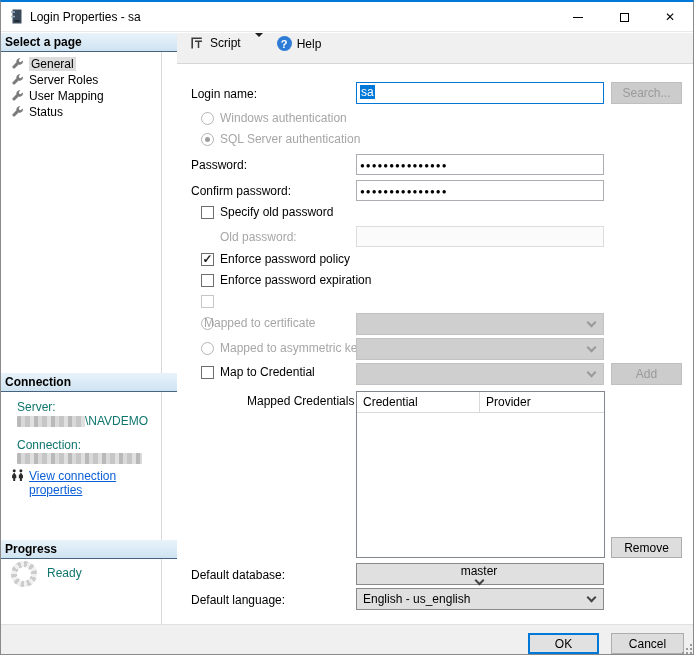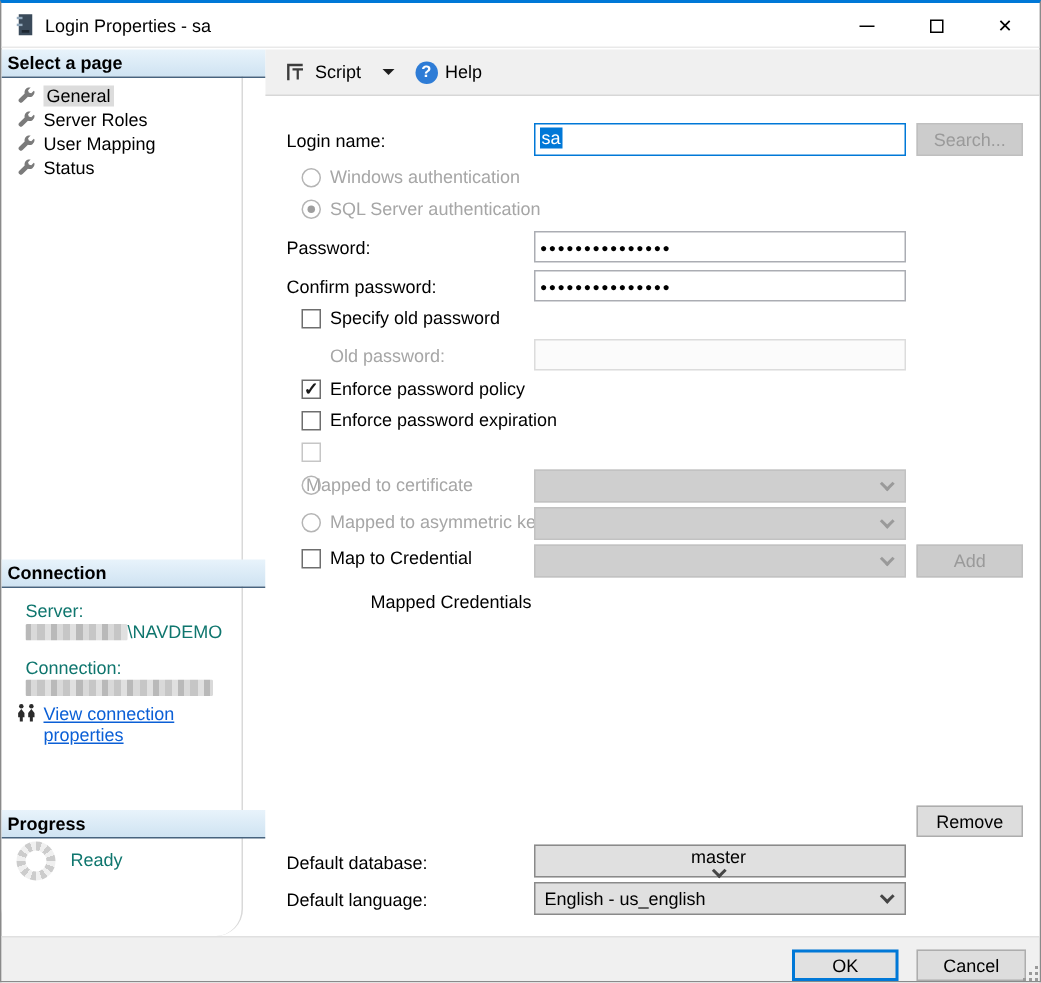--- a/index.html
+++ b/index.html
@@ -17,40 +17,40 @@
   .app-icon{ margin-left:10px; display:flex; }
   .title-text{ margin-left:8px; font-size:12px; color:#000; }
   .win-controls{ position:absolute; right:0; top:0; height:30px; display:flex; }
   .win-btn{ width:46px; height:30px; display:flex; align-items:center; justify-content:center; color:#000; }
   .min-glyph{ display:block; width:10px; border-top:1px solid #000; }
   .max-glyph{ display:block; width:9px; height:9px; border:1px solid #000; }
   .close-glyph{ font-size:12px; line-height:1; }
 
   
   .sidebar{ position:absolute; left:0; top:31px; width:161px; height:591px;
-    background:#fff; border-right:1px solid #d9d9d9;border-radius:18px; }
+    background:#fff; border-right:1px solid #d9d9d9; }
   .side-header{ position:absolute; left:0; width:176px; height:19px;
     background:linear-gradient(#e8f3fb,#cfe3f2); border-bottom:1px solid #47637e;
     font-weight:bold; padding:2px 0 0 4px; }
   .side-item{ position:absolute; left:6px; height:16px; display:flex; align-items:center; gap:5px;
     padding:0 4px; }
   .side-item.selected .side-item-label{ background:#dcdcdc; padding:0 2px; }
   .side-label{ position:absolute; color:#0f766e; }
   .redact{ display:inline-block; height:11px; vertical-align:middle; border-radius:1px;
     background-image:
       repeating-linear-gradient(90deg,#b9b9b9 0 4px,#d9d9d9 4px 8px,#c6c6c6 8px 13px,#e0e0e0 13px 17px),
       repeating-linear-gradient(0deg,rgba(255,255,255,.35) 0 3px,rgba(0,0,0,.07) 3px 6px); }
   .conn-link{ color:#0b5fd6; text-decoration:underline; }
   .spinner{ position:absolute; width:26px; height:26px; border-radius:50%;
     background:repeating-conic-gradient(#cccccc 0deg 18deg,#f0f0f0 18deg 36deg); }
   .spinner .hole{ position:absolute; left:6px; top:6px; width:14px; height:14px; border-radius:50%; background:#fff; }
 
   
   .toolbar{ position:absolute; left:176px; top:31px; width:518px; height:31px;
-    background:#f0f0f0; border-bottom:1px solid #d7d7d7; display:flex; align-items:center; padding-left:10px; gap:6px; }
+    background:#f0f0f0; border-bottom:1px solid #d7d7d7; display:flex; align-items:flex-start; padding-left:10px; gap:6px; }
   .tb-group{ display:flex; align-items:center; gap:5px; padding:3px 4px; }
   .tb-caret{ width:0; height:0; border-left:4px solid transparent; border-right:4px solid transparent;
     border-top:4px solid #1e1e1e; margin:0 4px; }
   .help-badge{ width:15px; height:15px; border-radius:50%; background:#2e7cd6; color:#fff;
     font-weight:bold; font-size:11px; display:flex; align-items:center; justify-content:center; }
 
   
   .main-bg{ position:absolute; left:176px; top:62px; width:518px; height:560px; background:#fff; }
 
   .flabel{ position:absolute; color:#000; }
@@ -246,20 +246,26 @@
 
   <span class="cb" style="left:200px; top:364px;"></span>
   <span class="flabel" style="left:219px; top:363px;">Map to Credential</span>
   <div class="combo dis" style="left:355px; top:361px; width:248px;">
       <span></span>
       <span class="chev"></span>
     </div>
   <div class="btn dis" style="left:610px; top:361px; width:71px; height:22px;">Add</div>
 
   <span class="flabel" style="left:222px; top:392px;margin-left:24px;">Mapped Credentials</span>
+  <div class="ltable" style="left:355px; top:389px; width:249px; height:167px;">
+    <div class="ltable-head">
+      <div class="ltable-col c1">Credential</div>
+      <div class="ltable-col c2">Provider</div>
+    </div>
+  </div>
   <div class="btn" style="left:610px; top:535px; width:71px; height:21px;">Remove</div>
 
   <span class="flabel" style="left:190px; top:566px;">Default database:</span>
   <div class="combo en" style="left:355px; top:561px; width:248px;flex-direction:column;">
     <span>master</span>
     <span class="chev"></span>
   </div>
   <span class="flabel" style="left:190px; top:591px;">Default language:</span>
   <div class="combo en" style="left:355px; top:586px; width:248px;">
     <span>English - us_english</span>

